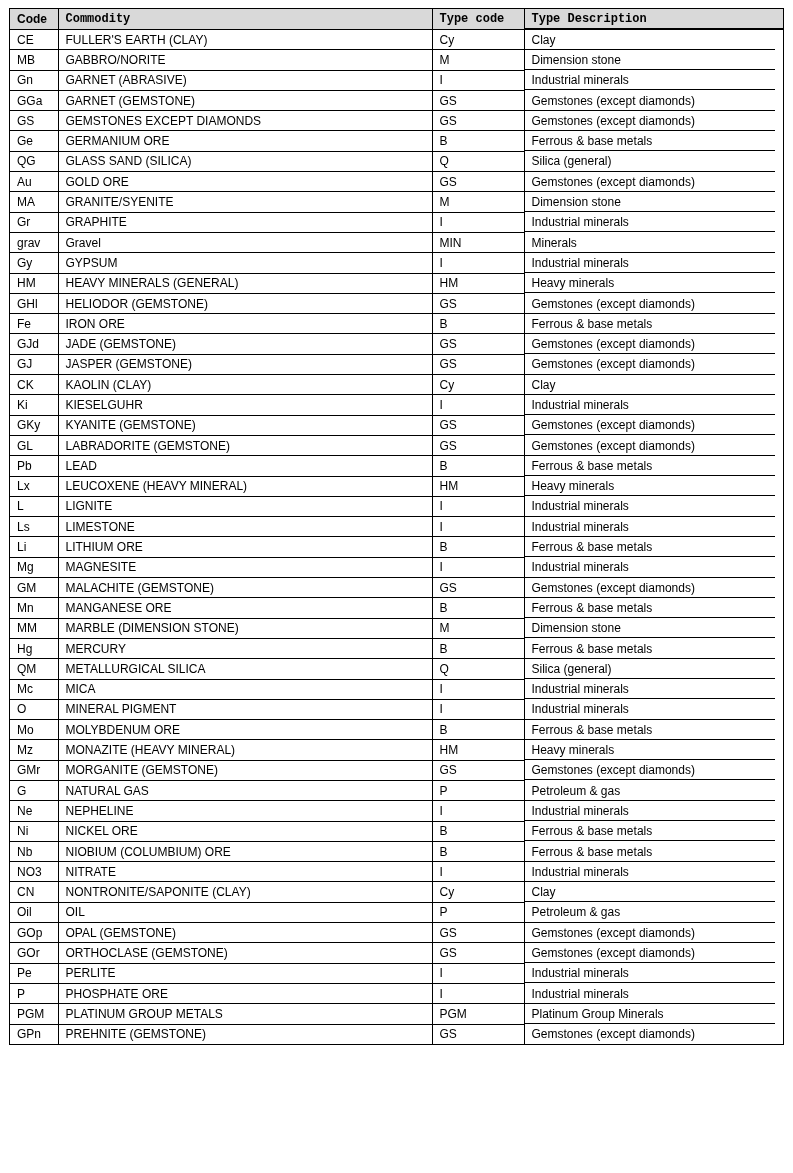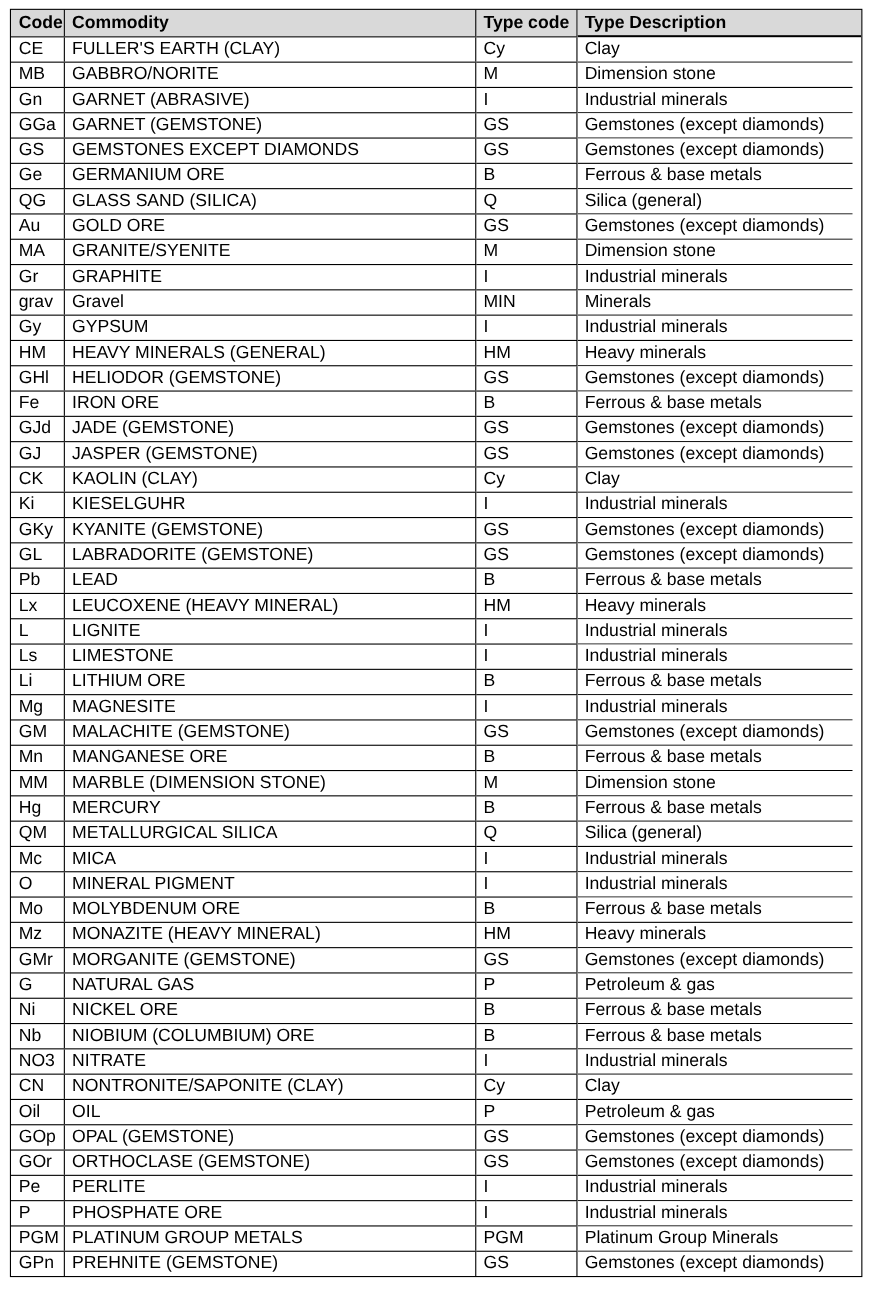--- a/index.html
+++ b/index.html
@@ -30,21 +30,21 @@
     width: 775px;
     border: 1px solid #000000;
     box-sizing: border-box;
     background: #ffffff;
   }
 
   table.codes {
     border-collapse: collapse;
     width: 100%;
     table-layout: fixed;
-    font-size: 16px;
+    font-size: 12px;
     line-height: 1;
   }
 
   table.codes col.c-code  { width: 48px; }
   table.codes col.c-comm  { width: 374px; }
   table.codes col.c-type  { width: 92px; }
   table.codes col.c-desc  { width: 259px; }
 
   table.codes thead th {
     background: #d9d9d9;
@@ -53,20 +53,21 @@
     padding: 4px 0 4px 7px;
     height: 20px;
     border-bottom: 1.4px solid #000000;
     box-sizing: border-box;
     vertical-align: middle;
     white-space: nowrap;
     overflow: hidden;
   }
   table.codes thead th.sep {
     border-left: 1px solid #000000;
+    font-family: Liberation Mono, monospace;
   }
 
   table.codes tbody td {
     padding: 3px 0 3px 7px;
     height: 20.3px;
     box-sizing: border-box;
     vertical-align: middle;
     border-bottom: 1px solid #000000;
     background-clip: padding-box;
     white-space: nowrap;
@@ -351,20 +352,26 @@
             <td class="sep">GS</td>
             <td class="sep c-desc-cell">Gemstones (except diamonds)</td>
           </tr>
           <tr>
             <td>G</td>
             <td class="sep">NATURAL GAS</td>
             <td class="sep">P</td>
             <td class="sep c-desc-cell">Petroleum &amp; gas</td>
           </tr>
           <tr>
+            <td>Ne</td>
+            <td class="sep">NEPHELINE</td>
+            <td class="sep">I</td>
+            <td class="sep c-desc-cell">Industrial minerals</td>
+          </tr>
+          <tr>
             <td>Ni</td>
             <td class="sep">NICKEL ORE</td>
             <td class="sep">B</td>
             <td class="sep c-desc-cell">Ferrous &amp; base metals</td>
           </tr>
           <tr>
             <td>Nb</td>
             <td class="sep">NIOBIUM (COLUMBIUM) ORE</td>
             <td class="sep">B</td>
             <td class="sep c-desc-cell">Ferrous &amp; base metals</td>

